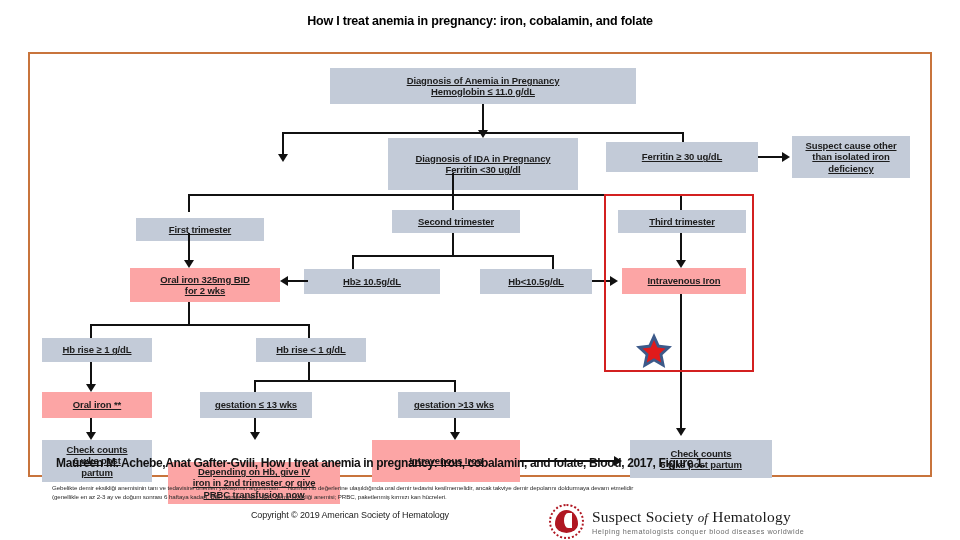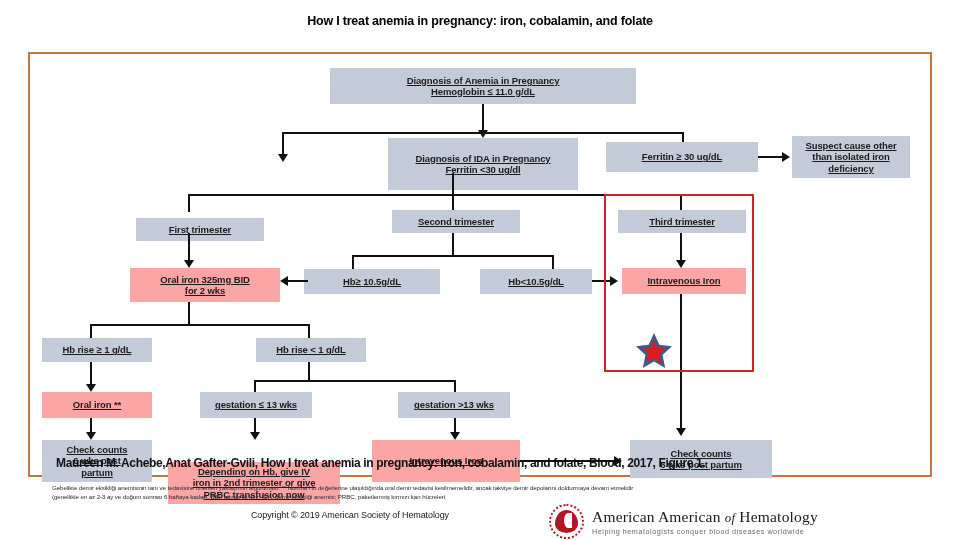--- a/index.html
+++ b/index.html
@@ -297,21 +297,21 @@
   <div class="copyright">Copyright © 2019 American Society of Hematology</div>
 
   <div class="ash">
     <div class="ash-mark">
       <div class="ash-ring"></div>
       <div class="ash-blob"></div>
       <div class="ash-cut"></div>
     </div>
     <div class="ash-text">
       <div class="ash-name">
-        <span>American American</span>
+        <span>Suspect Society</span>
         <i>of</i>
         <span>Hematology</span>
       </div>
       <div class="ash-tag">Helping hematologists conquer blood diseases worldwide</div>
     </div>
   </div>
 
 </div>
 
 </body></html>

